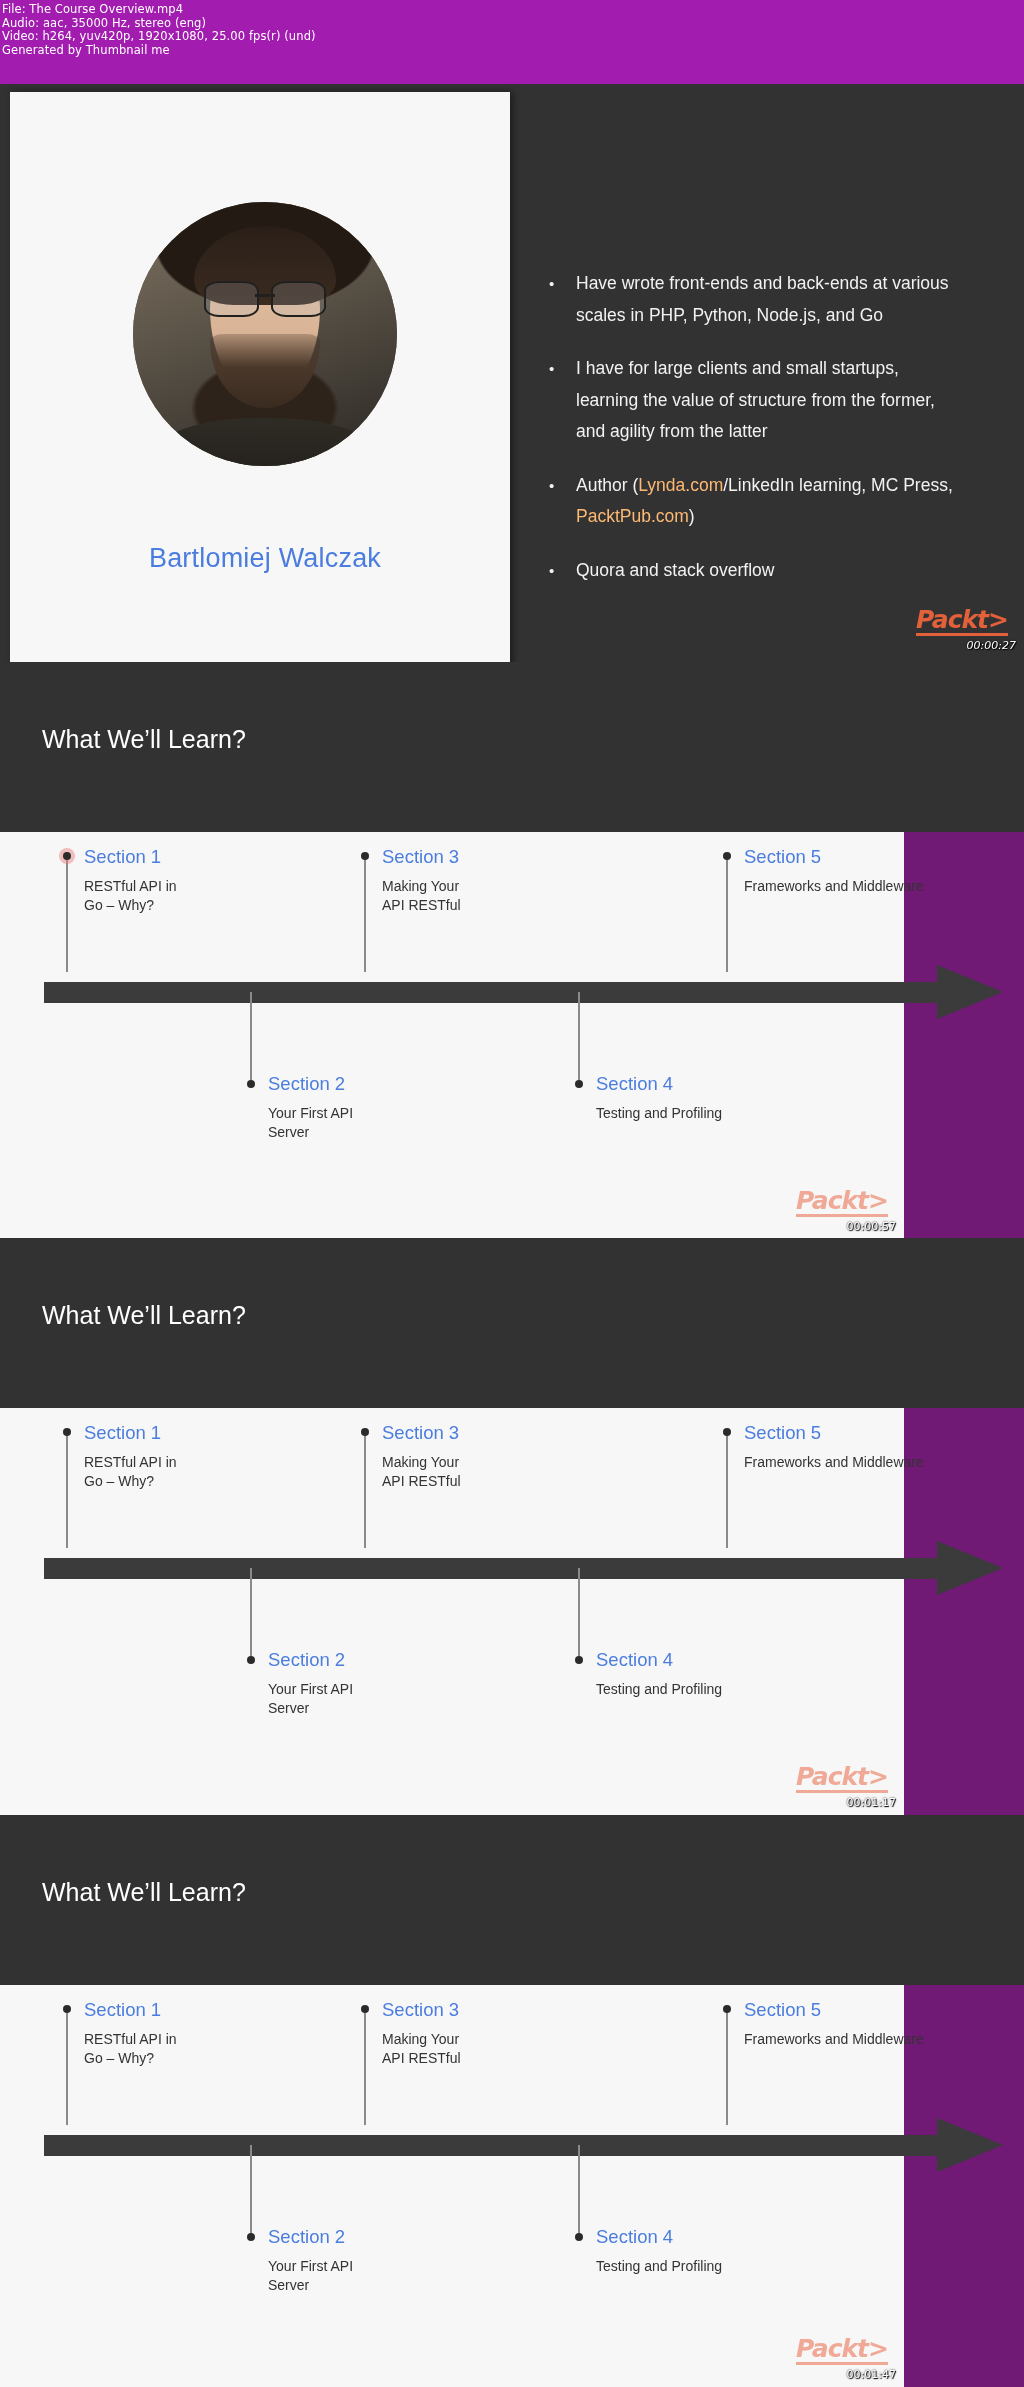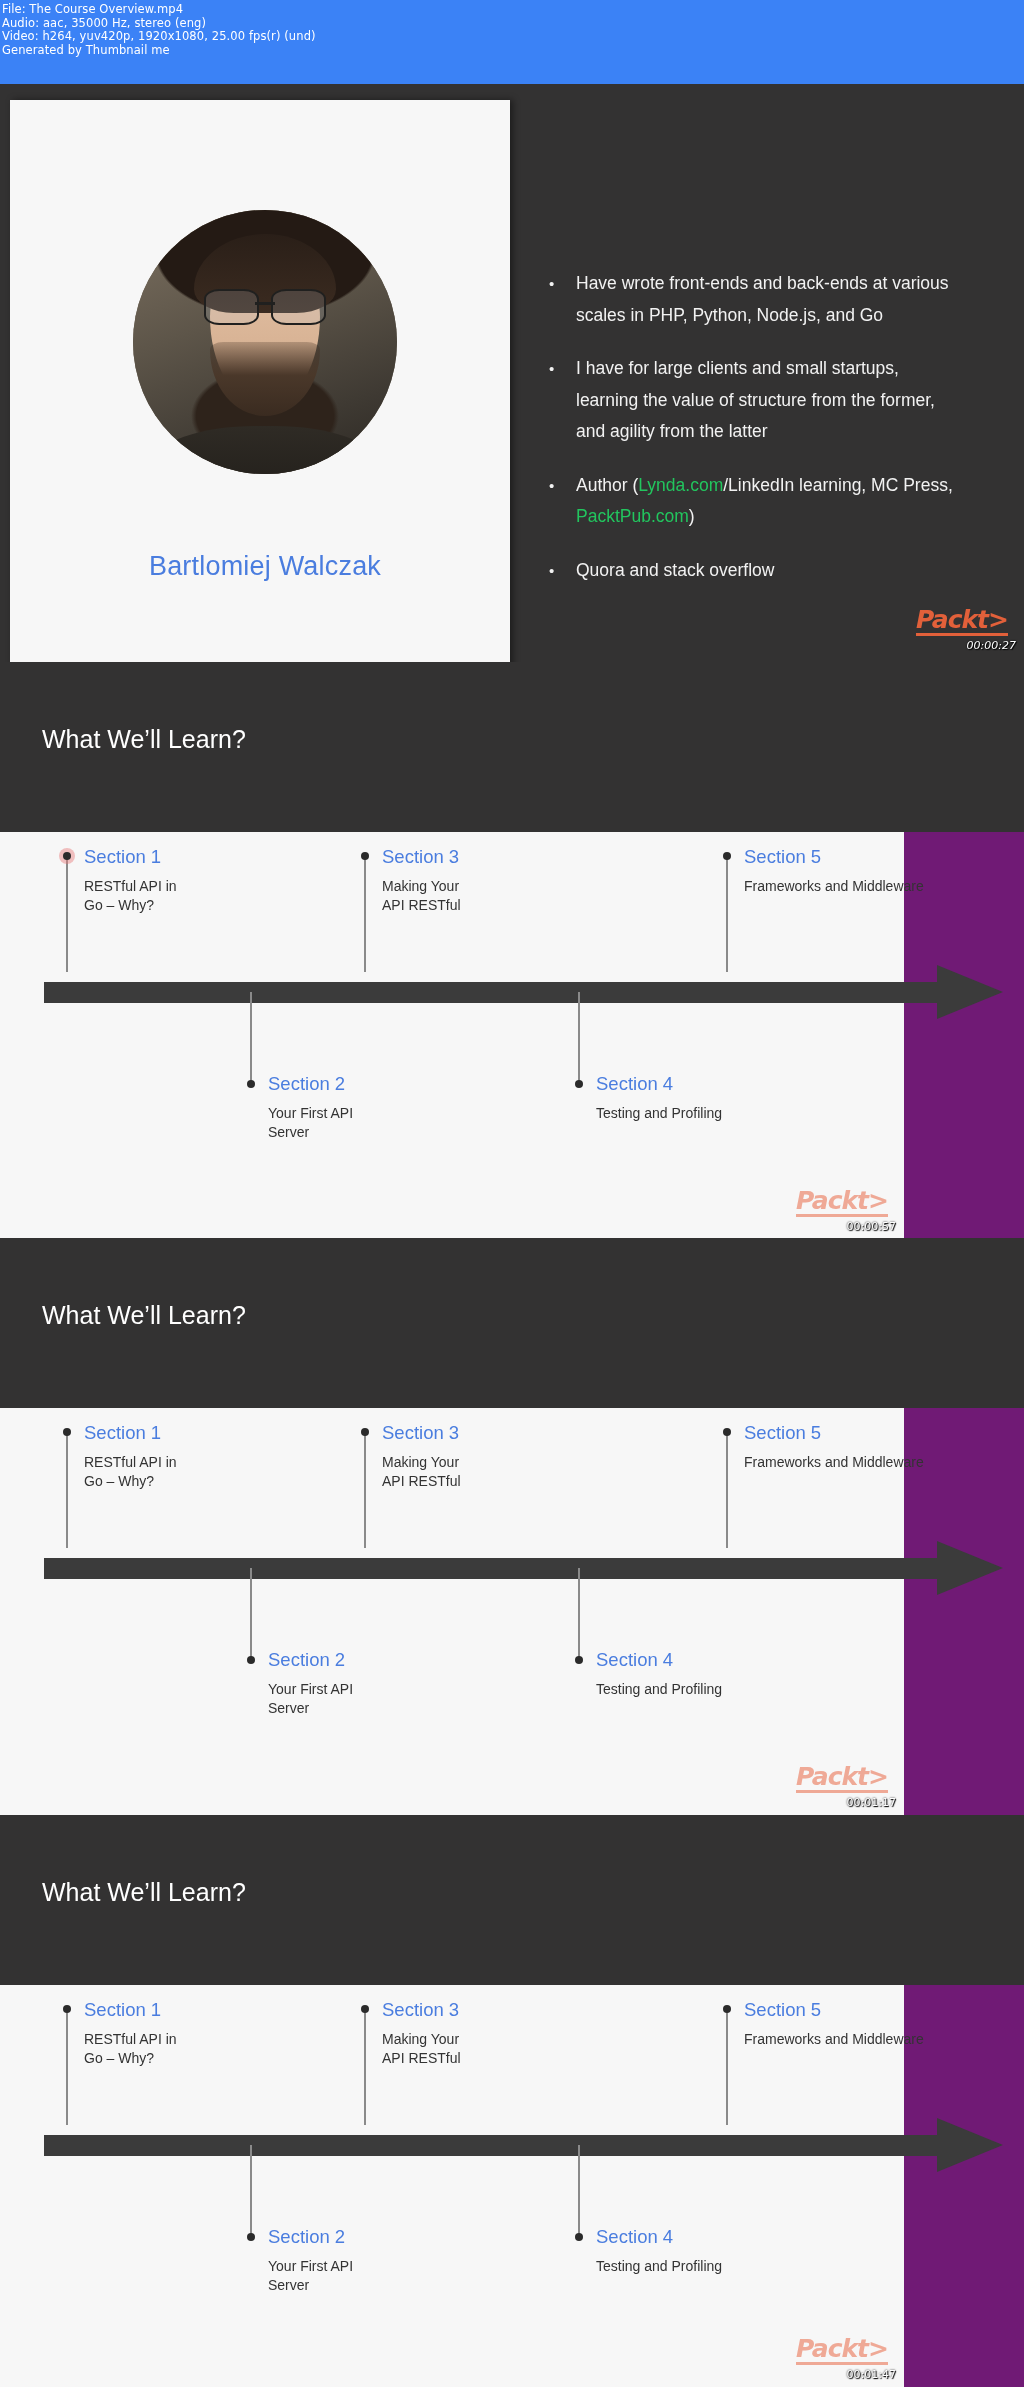--- a/index.html
+++ b/index.html
@@ -1,30 +1,30 @@
 <!DOCTYPE html>
 <html><head>
 <meta charset="utf-8">
 <style>
   html,body{margin:0;padding:0;background:#000;}
   body{width:1024px;height:2387px;font-family:"Liberation Sans",sans-serif;overflow:hidden;}
   .sheet{position:relative;width:1024px;height:2387px;background:#000;}
 
   
-  .infohdr{position:absolute;left:0;top:0;width:1024px;height:84px;background:#3b82f6;
+  .infohdr{position:absolute;left:0;top:0;width:1024px;height:84px;background:#a21caf;
            color:#fff;font-family:"DejaVu Sans",sans-serif;font-size:11.5px;line-height:13.6px;
            padding:3px 0 0 2px;box-sizing:border-box;letter-spacing:.1px;}
   .infohdr div{white-space:nowrap;}
 
   
   .slide{position:absolute;left:0;width:1024px;background:#fff;overflow:hidden;}
 
   
   .s1{top:84px;height:578px;background:#333232;}
-  .s1 .leftpane{position:absolute;left:10px;top:16px;width:500px;height:578px;background:#f7f7f7;
+  .s1 .leftpane{position:absolute;left:10px;top:8px;width:500px;height:578px;background:#f7f7f7;
                 box-shadow:3px 0 7px rgba(0,0,0,.45);}
   .s1 .photo{position:absolute;left:123px;top:110px;width:264px;height:264px;border-radius:50%;
              overflow:hidden;background:#6b6152;}
   .s1 .photo .pbg{position:absolute;inset:0;
       background:
         radial-gradient(circle at 50% 26%, #e8cdb6 0 16%, rgba(232,205,182,0) 17%),
         radial-gradient(ellipse at 50% 55%, #d9b79b 0 22%, rgba(217,183,155,0) 23%),
         radial-gradient(ellipse 58% 34% at 50% 16%, #241a14 0 70%, rgba(36,26,20,0) 72%),
         radial-gradient(ellipse 40% 26% at 50% 78%, #2e231b 0 65%, rgba(46,35,27,0) 70%),
         linear-gradient(160deg,#7d7161 0%,#5d5549 40%,#3f3a33 75%,#2b2722 100%);}
@@ -43,21 +43,21 @@
   .s1 .photo .shoulder{position:absolute;left:8%;top:82%;width:84%;height:30%;border-radius:46% 46% 0 0;
       background:linear-gradient(180deg,#2f2b25 0%,#201d19 100%);}
   .s1 .name{position:absolute;left:0;top:451px;width:510px;text-align:center;color:#4a7ddf;
             font-size:27px;letter-spacing:.2px;}
 
   .s1 .bullets{position:absolute;left:560px;top:168px;width:420px;color:#f2f2f2;font-size:17.5px;
                line-height:31.5px;}
   .s1 .bullets li{margin-bottom:22px;list-style:none;position:relative;padding-left:0;}
   .s1 .bullets ul{margin:16px;padding:0;}
   .s1 .bullets li::before{content:"\2022";position:absolute;left:-27px;top:0;color:#f2f2f2;font-size:15px;}
-  .lnk{color:#22c55e;}
+  .lnk{color:#fdba74;}
 
   
   .packt{position:absolute;font-family:"DejaVu Sans",sans-serif;font-weight:bold;font-style:italic;
          font-size:25px;letter-spacing:-1px;line-height:1;}
   .packt .u{display:block;height:3px;margin-top:1px;}
   .ts{position:absolute;color:#fff;font-family:"DejaVu Sans",sans-serif;font-size:11px;
       text-shadow:0 0 2px #000,1px 1px 1px #000;}
 
   
   .wl{background:#701a75;}

